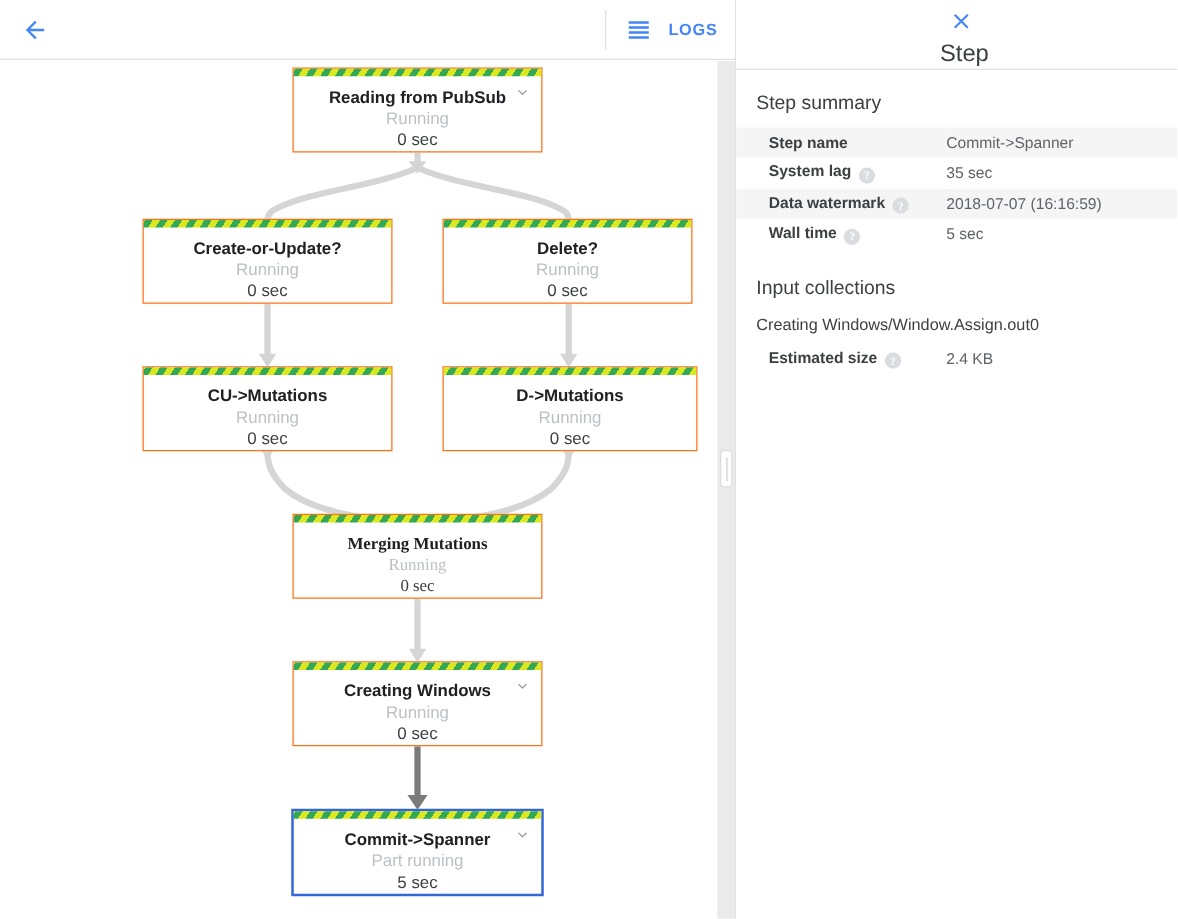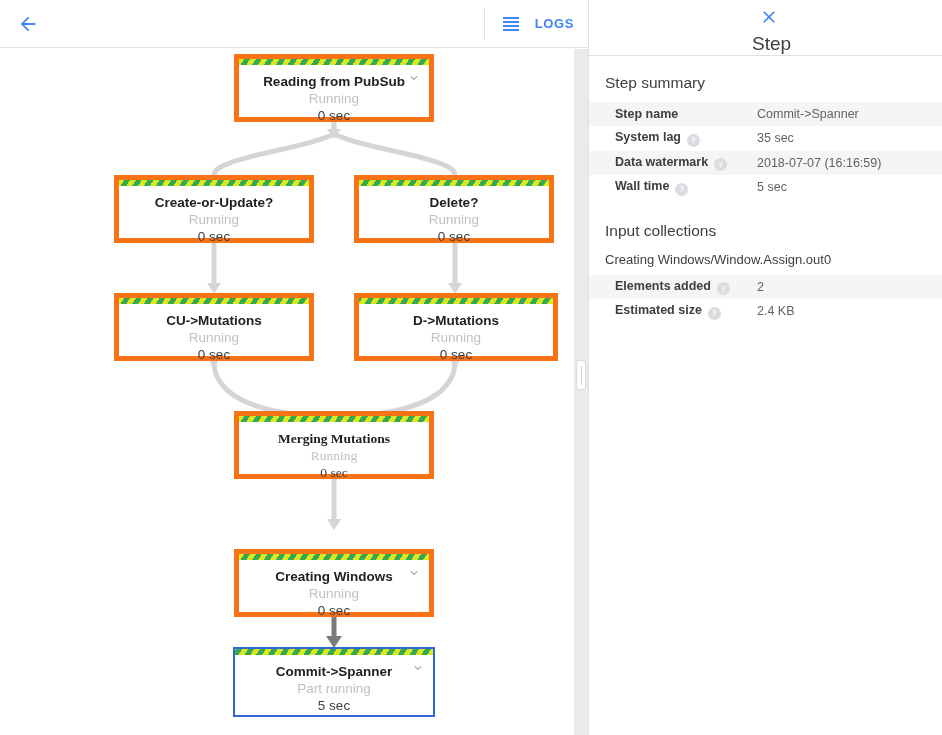--- a/index.html
+++ b/index.html
@@ -81,21 +81,21 @@
     left: 0; top: 49px;
     width: 588px; height: 686px;
     overflow: hidden;
     background: #fff;
   }
   #graph-svg { position: absolute; left: 0; top: 0; }
 
   .node {
     position: absolute;
     background: #ffffff;
-    border: 5px solid #f97316;
+    border: 1px solid #f97316;
     text-align: center;
     z-index: 3;
   }
   .node.selected {
     border: 2px solid #3367d6;
   }
   .node-bar {
     height: 6px;
     width: 100%;
     background-image: repeating-linear-gradient(
@@ -328,21 +328,21 @@
             </div>
           </div>
           <div class="node" style="left: 234px; top: 362px; width: 200px; height: 68px; font-family: Liberation Serif, serif;">
             <div class="node-bar"></div>
             <div class="node-body">
               <div class="node-title">Merging Mutations</div>
               <div class="node-status">Running</div>
               <div class="node-time">0 sec</div>
             </div>
           </div>
-          <div class="node" style="left: 234px; top: 500px; width: 200px; height: 68px;">
+          <div class="node" style="left: 234px; top: 480px; width: 200px; height: 68px;">
             <div class="node-bar"></div>
             <div class="node-body">
               <div class="node-title">Creating Windows</div>
               <div class="node-status">Running</div>
               <div class="node-time">0 sec</div>
             </div>
             <div class="node-chevron">
               <svg width="14" height="14" viewBox="0 0 24 24">
                 <path d="M7 9.5 12 14.5 17 9.5" stroke="#9aa0a6" stroke-width="1.8" fill="none" stroke-linecap="round" stroke-linejoin="round"></path>
               </svg>
@@ -404,24 +404,20 @@
           </tbody>
       </table>
 
       <div class="spacer-20"></div>
 
       <div class="section-heading">Input collections</div>
       <div class="section-subtext">Creating Windows/Window.Assign.out0</div>
 
       <table class="kv-table">
         <tbody id="input-rows">
-            <tr class="kv-row shaded">
-              <td class="kv-key"><span>Elements added</span><span class="help-icon">?</span></td>
-              <td class="kv-val">2</td>
-            </tr>
             <tr class="kv-row">
               <td class="kv-key"><span>Estimated size</span><span class="help-icon">?</span></td>
               <td class="kv-val">2.4 KB</td>
             </tr>
           </tbody>
       </table>
     </div>
   </div>
 </div>
 

